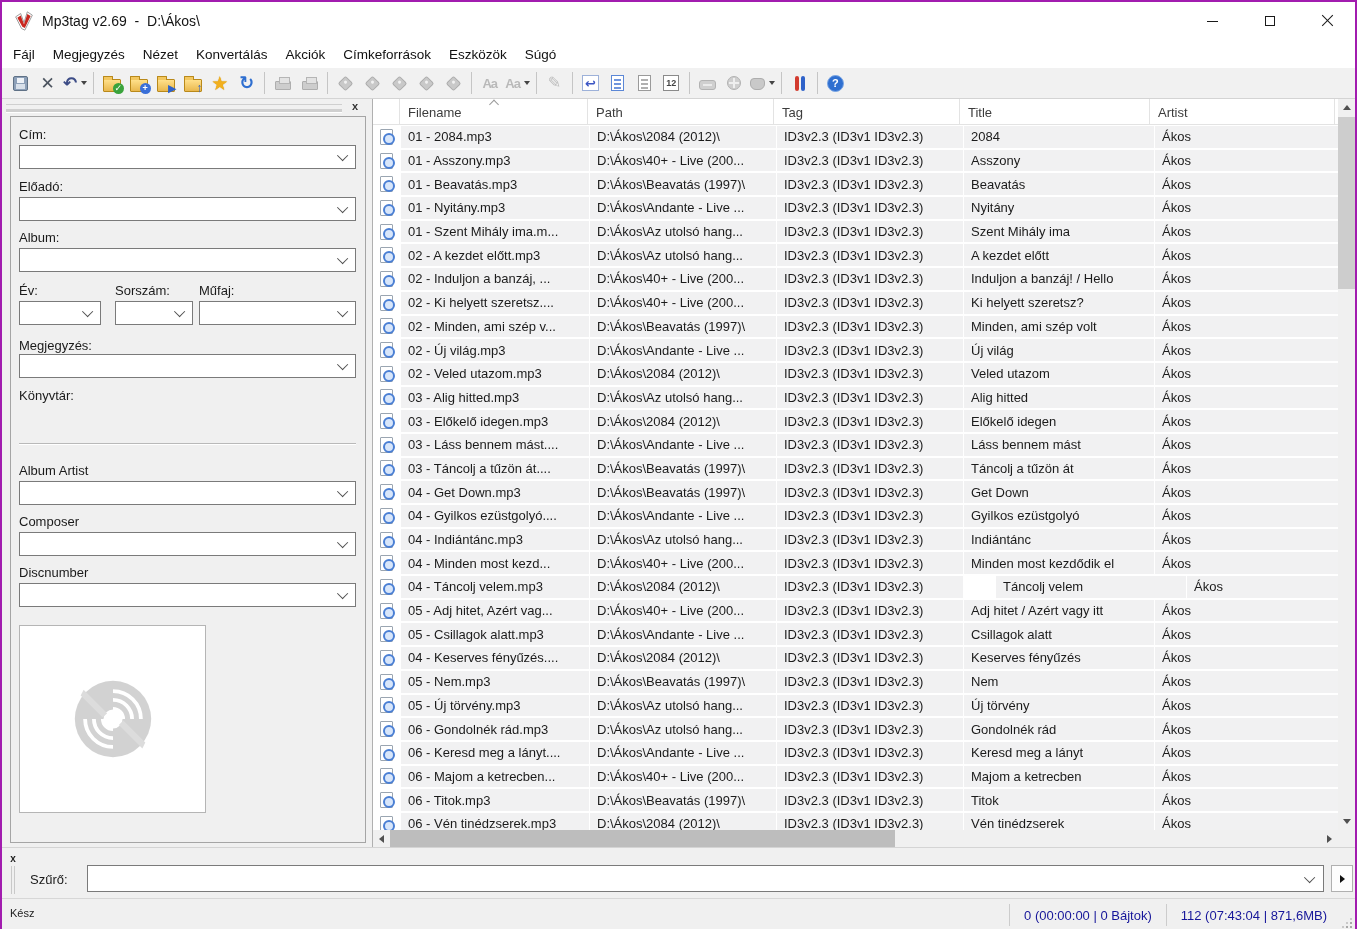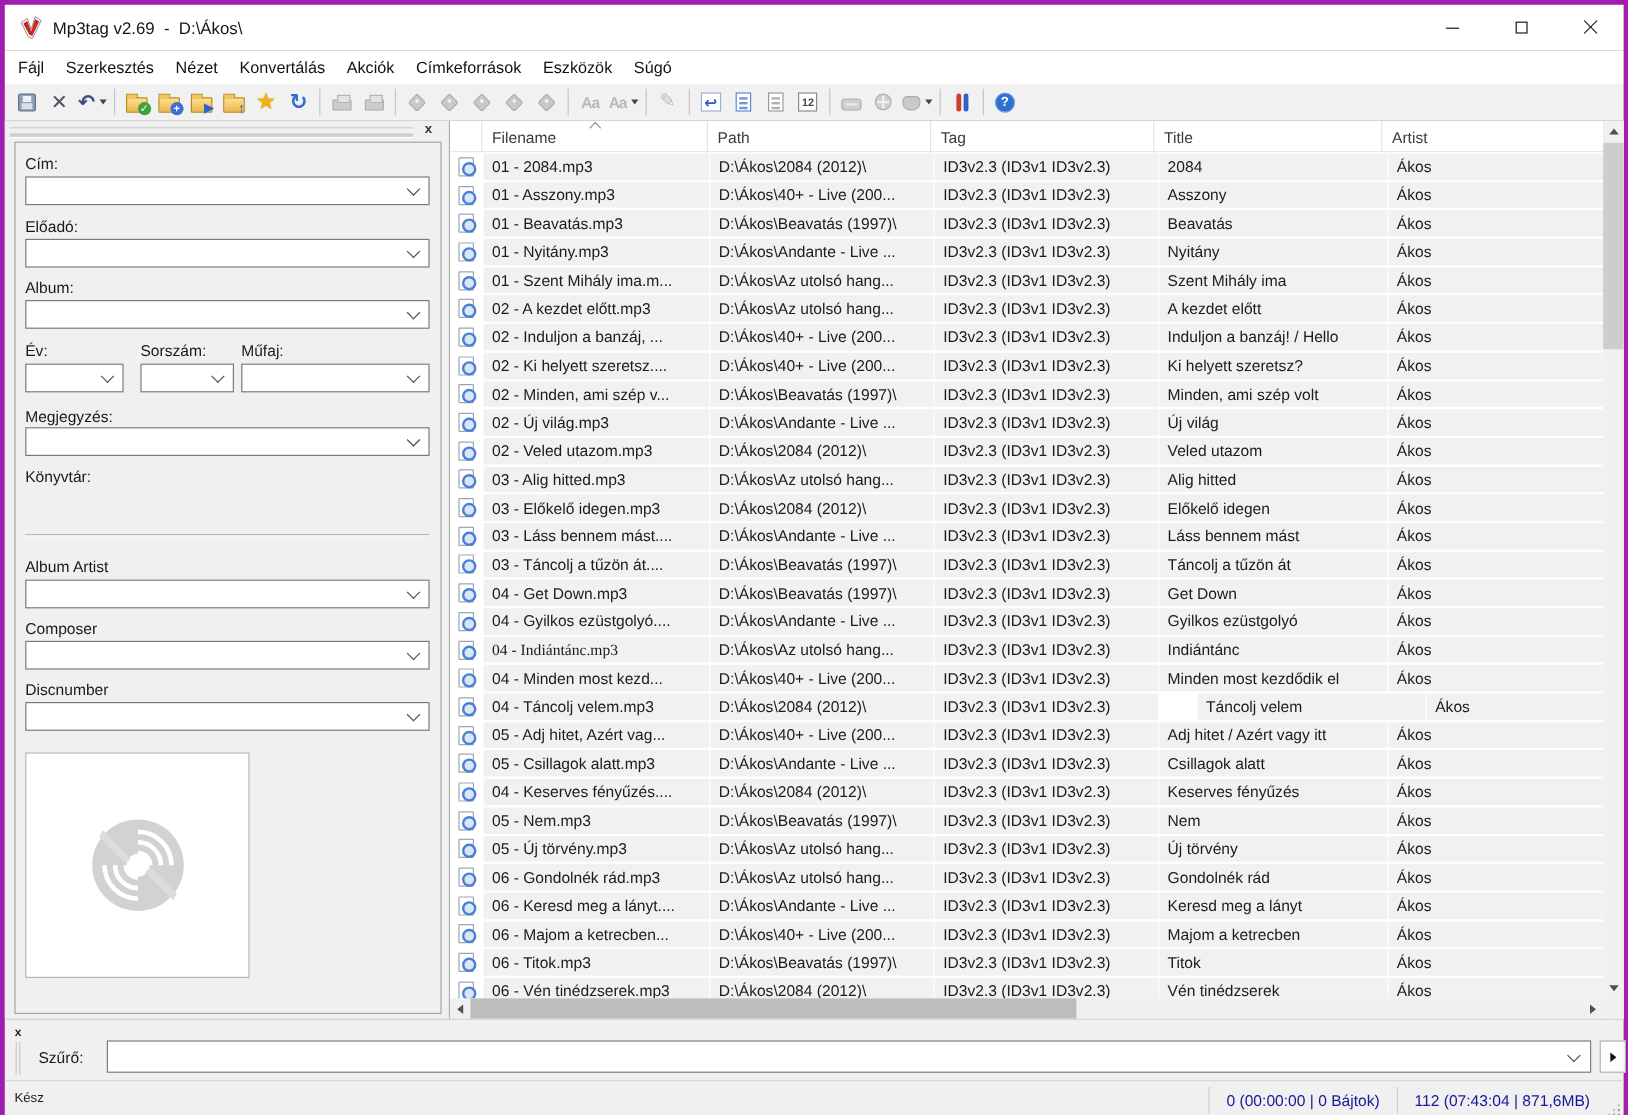--- a/index.html
+++ b/index.html
@@ -1,18 +1,18 @@
 <!DOCTYPE html>
 <html><head>
 <meta charset="utf-8">
 <style>
   * { margin:0; padding:0; box-sizing:border-box; }
   html,body { width:1357px; height:929px; overflow:hidden; }
   body { font-family:"Liberation Sans","DejaVu Sans",sans-serif; font-size:13px; color:#1b1b1b; background:#fff; }
-  .window { position:absolute; inset:0; border:4px solid #a21caf; background:#a16207; }
+  .window { position:absolute; inset:0; border:2px solid #a21caf; background:#ef4444; }
 
   
   .titlebar { position:absolute; left:0; top:0; right:0; height:38px; background:#fff; }
   .app-logo { position:absolute; left:12px; top:9px; width:20px; height:20px; }
   .title-text { position:absolute; left:40px; top:11px; font-size:14px; color:#141414; white-space:pre; }
   .win-controls { position:absolute; right:0; top:0; height:38px; display:flex; }
   .wbtn { width:57px; height:38px; display:flex; align-items:center; justify-content:center; }
   .gl-min { width:11px; height:0; border-top:1px solid #1a1a1a; }
   .gl-max { width:10px; height:10px; border:1px solid #1a1a1a; }
   .gl-close { position:relative; width:12px; height:12px; }
@@ -150,21 +150,21 @@
           <span class="gl-max"></span>
         </div>
       <div class="wbtn">
           <span class="gl-close"></span>
         </div>
     </div>
   </div>
 
   <div class="menubar" id="menubar">
       <div class="menu-item">Fájl</div>
-      <div class="menu-item">Szerkesztés</div>
+      <div class="menu-item">Megjegyzés</div>
       <div class="menu-item">Nézet</div>
       <div class="menu-item">Konvertálás</div>
       <div class="menu-item">Akciók</div>
       <div class="menu-item">Címkeforrások</div>
       <div class="menu-item">Eszközök</div>
       <div class="menu-item">Súgó</div>
     </div>
 
   <div class="toolbar" id="toolbar">
       <div class="tb-btn">
@@ -500,21 +500,21 @@
           <div class="row">
             <div class="cell cell-icon" style="width: 27px;"><span class="file-icon"></span></div>
             <div class="cell" style="width: 188px;">04 - Gyilkos ezüstgolyó....</div>
             <div class="cell" style="width: 186px;">D:\Ákos\Andante - Live ...</div>
             <div class="cell" style="width: 186px;">ID3v2.3 (ID3v1 ID3v2.3)</div>
             <div class="cell" style="width: 190px;">Gyilkos ezüstgolyó</div>
             <div class="cell" style="width: 185px;">Ákos</div>
           </div>
           <div class="row">
             <div class="cell cell-icon" style="width: 27px;"><span class="file-icon"></span></div>
-            <div class="cell" style="width: 188px; font-family: Liberation Serif, serif;">04 - Indiántánc.mp3</div>
+            <div class="cell" style="width: 188px;">04 - Indiántánc.mp3</div>
             <div class="cell" style="width: 186px;">D:\Ákos\Az utolsó hang...</div>
             <div class="cell" style="width: 186px;">ID3v2.3 (ID3v1 ID3v2.3)</div>
             <div class="cell" style="width: 190px;">Indiántánc</div>
             <div class="cell" style="width: 185px;">Ákos</div>
           </div>
           <div class="row">
             <div class="cell cell-icon" style="width: 27px;"><span class="file-icon"></span></div>
             <div class="cell" style="width: 188px;">04 - Minden most kezd...</div>
             <div class="cell" style="width: 186px;">D:\Ákos\40+ - Live (200...</div>
             <div class="cell" style="width: 186px;">ID3v2.3 (ID3v1 ID3v2.3)</div>

